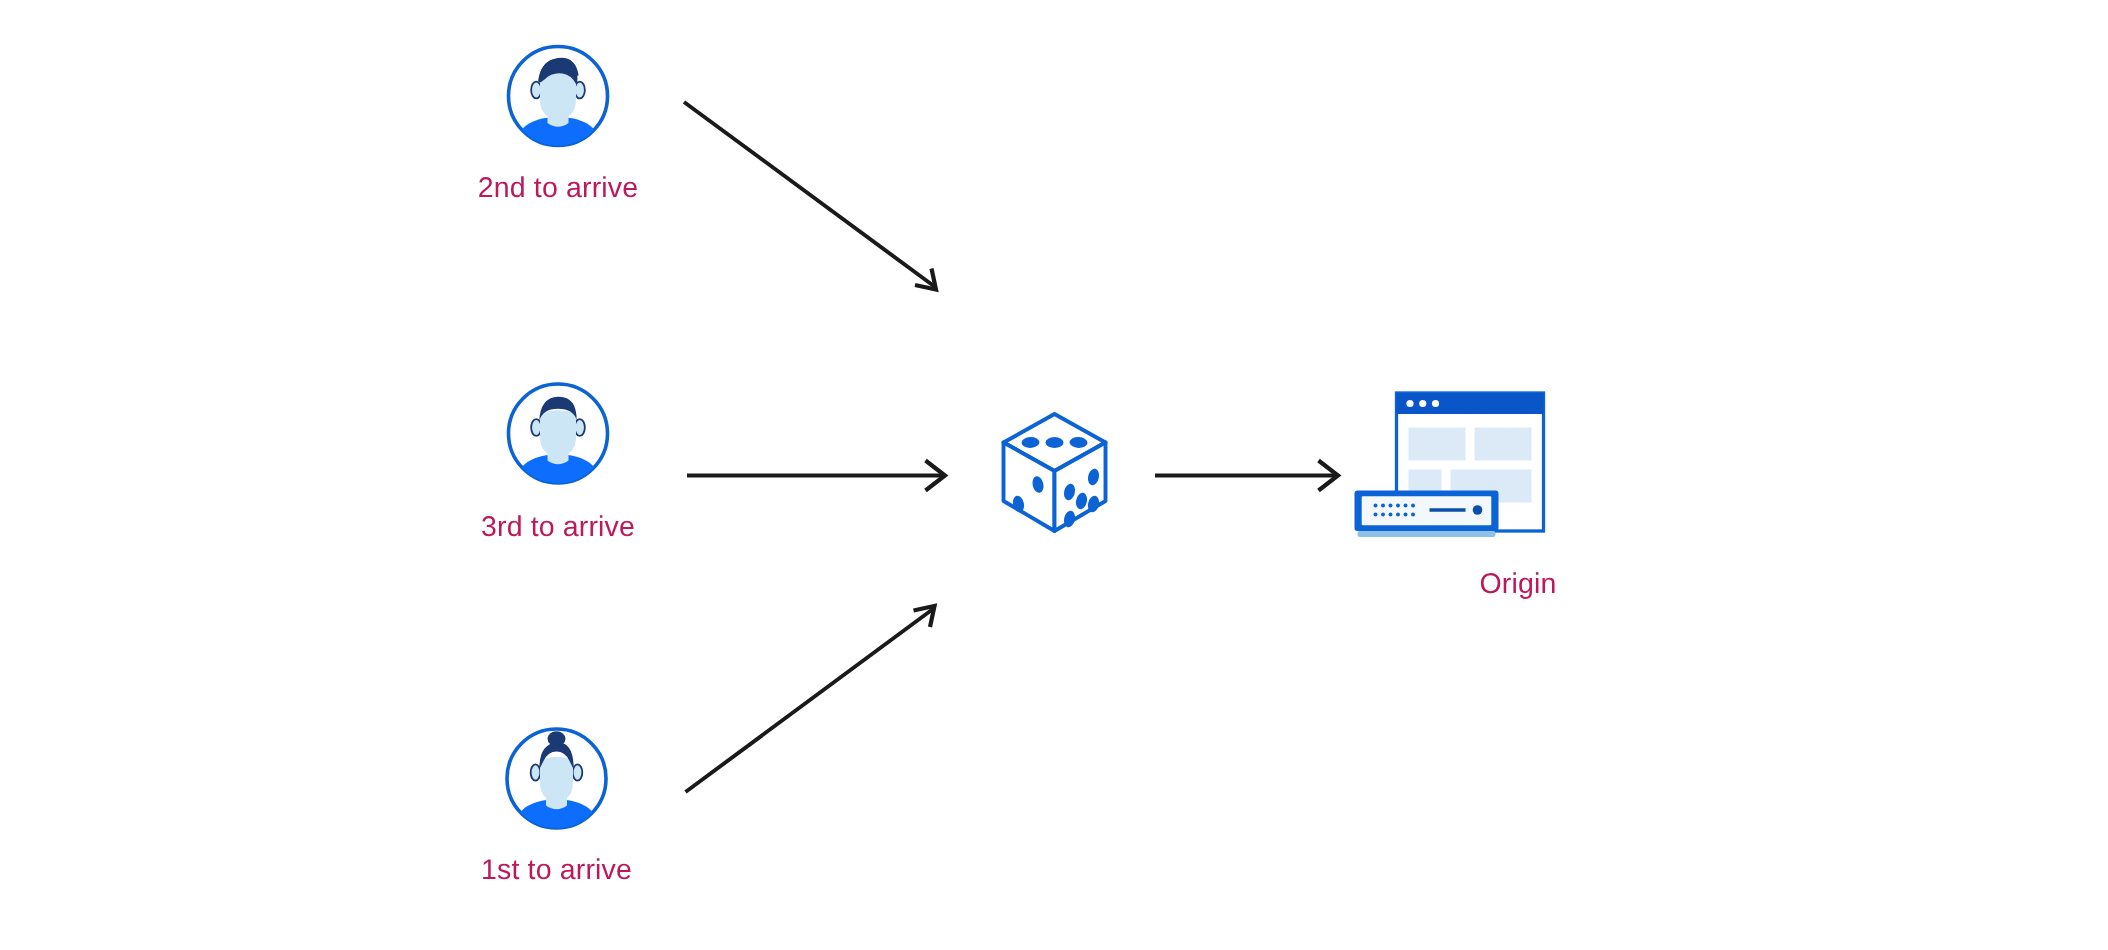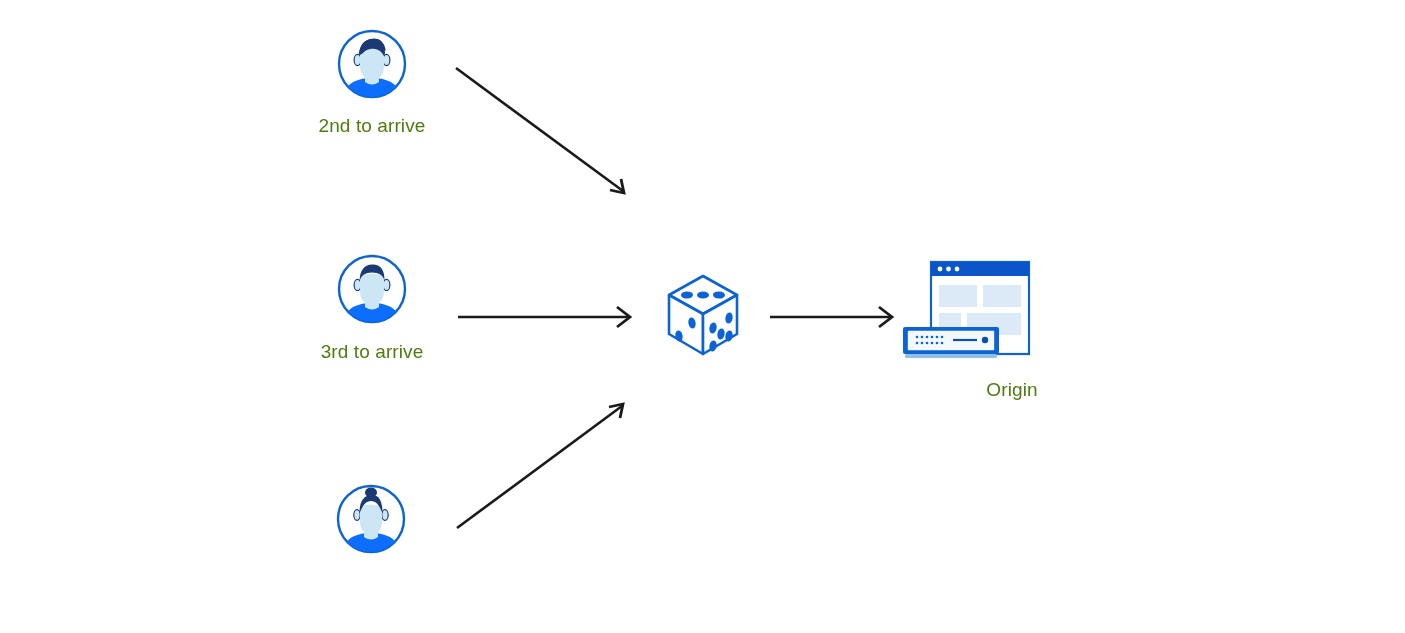--- a/index.html
+++ b/index.html
@@ -18,21 +18,21 @@
     overflow: hidden;
   }
   .node {
     position: absolute;
   }
   .node-label {
     position: absolute;
     text-align: center;
     font-family: "Liberation Sans", sans-serif;
     font-size: 19px;
-    color: #4d7c0f;
+    color: #be185d;
     white-space: nowrap;
     letter-spacing: 0.1px;
   }
   .arrows {
     position: absolute;
     left: 0;
     top: 0;
     width: 1405px;
     height: 633px;
     pointer-events: none;
@@ -132,20 +132,21 @@
         <path d="M29 45 q7 5 14 0" fill="none" stroke="#1b3a73" stroke-width="1.3"></path>
         <ellipse cx="22" cy="32" rx="3.2" ry="5.4" fill="#cde6f5" stroke="#1b3a73" stroke-width="1.2"></ellipse>
         <ellipse cx="50" cy="32" rx="3.2" ry="5.4" fill="#cde6f5" stroke="#1b3a73" stroke-width="1.2"></ellipse>
         <path d="M25 24 q11 -5 22 0 v14 q0 13 -11 13 q-11 0 -11 -13 Z" fill="#cde6f5"></path>
 
         <path d="M24.5 30 q0 -17 11.5 -18 q11.5 -1 11.5 18 q-1.5 -3 -3 -6 q-3 -6 -8.5 -6 q-5.5 0 -8.5 6 q-1.5 3 -3 6 Z" fill="#1b3a73"></path>
         <ellipse cx="36" cy="9.5" rx="6" ry="5" fill="#1b3a73"></ellipse>
       </g>
     </svg>
   </div>
+  <div class="node-label" style="left:271px; top:570px; width:200px;">1st to arrive</div>
 
   <div class="node" style="left:660px; top:270px; width:86px; height:92px;">
     <svg width="86" height="92" viewBox="0 0 86 92">
       <g stroke="#0b63d6" stroke-width="2.6" fill="#ffffff" stroke-linejoin="round">
 
         <path d="M43 6 L77 25 L43 44 L9 25 Z"></path>
 
         <path d="M9 25 L43 44 L43 84 L9 64 Z"></path>
 
         <path d="M77 25 L77 64 L43 84 L43 44 Z"></path>

